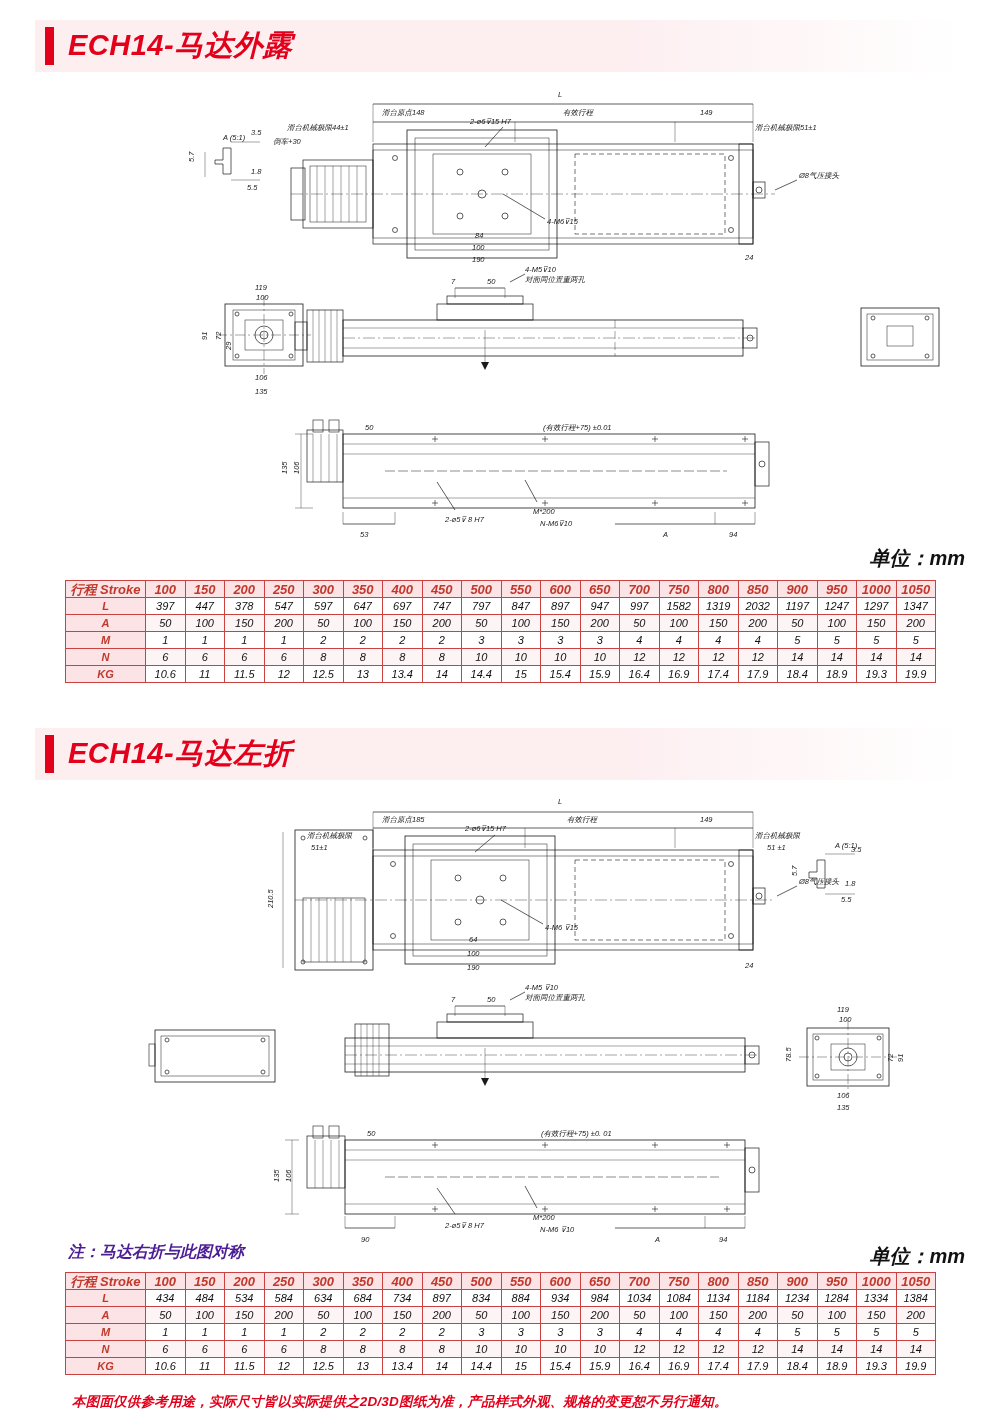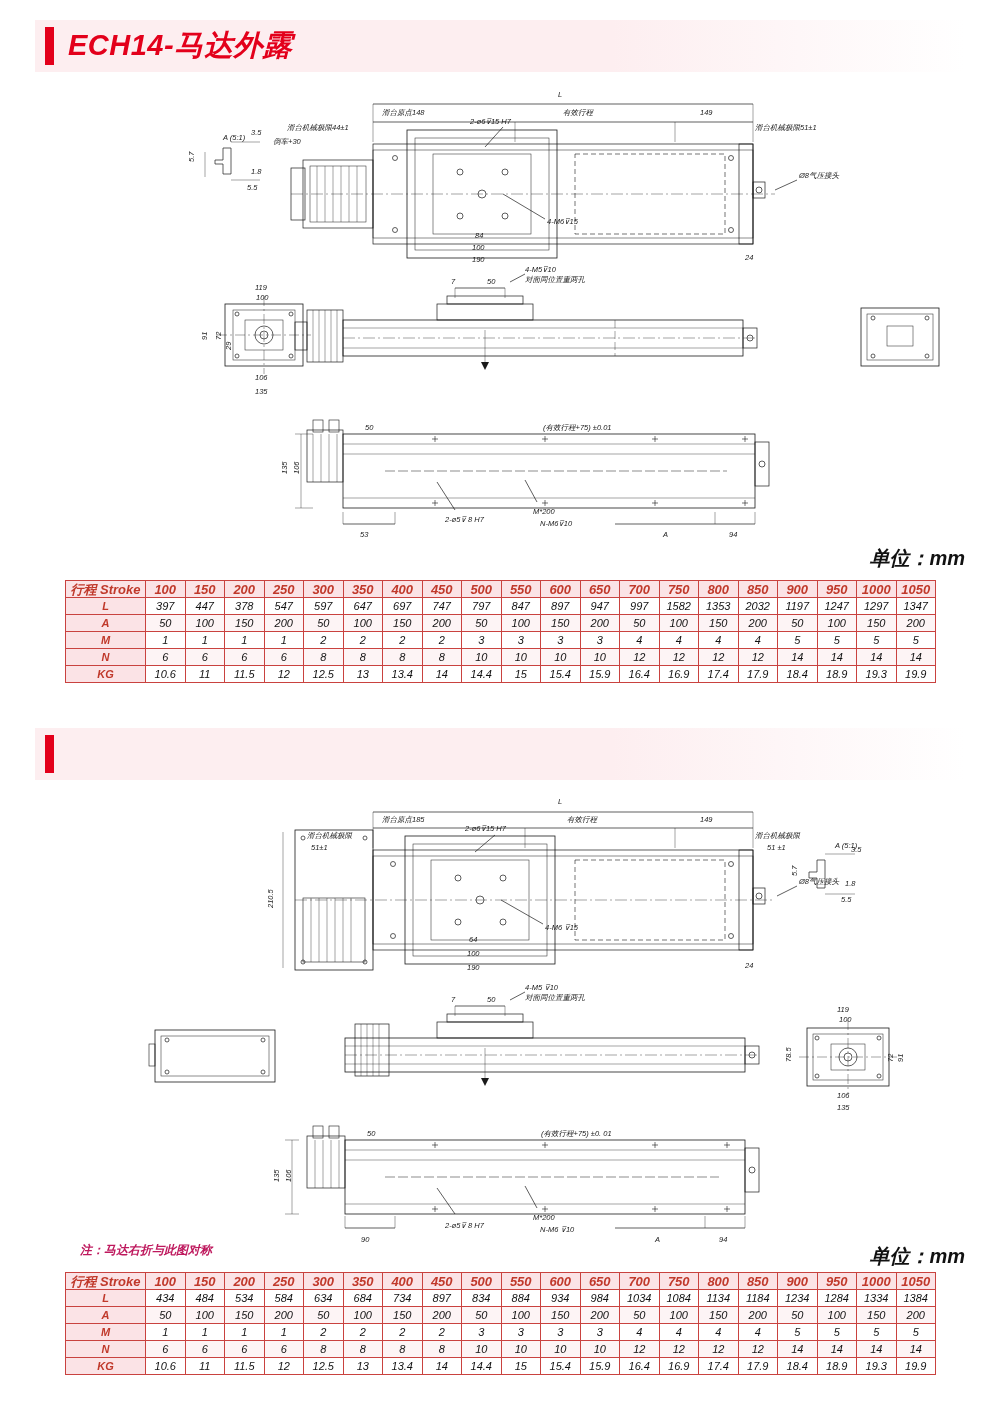--- a/index.html
+++ b/index.html
@@ -84,24 +84,24 @@
   table.spec tbody td:first-child {
     background: #fbe3e6;
     color: #c0392b;
     font-weight: bold;
   }
   table.spec tbody tr:nth-child(even) td:not(:first-child) { background: #fdf4f5; }
   table.spec tbody tr:nth-child(odd) td:not(:first-child) { background: #ffffff; }
 
   .note-left {
     position: absolute;
-    font-size: 12px;
+    font-size: 16px;
     font-weight: bold;
-    color: #be185d;
-    left: 80px;
+    color: #4c1d95;
+    left: 68px;
   }
   .footer-note {
     position: absolute;
     left: 72px;
     bottom: 14px;
     font-size: 13.5px;
     font-weight: bold;
     color: #e3001b;
     letter-spacing: 0.2px;
   }
@@ -371,21 +371,21 @@
         <td>597</td>
         <td>647</td>
         <td>697</td>
         <td>747</td>
         <td>797</td>
         <td>847</td>
         <td>897</td>
         <td>947</td>
         <td>997</td>
         <td>1582</td>
-        <td>1353</td>
+        <td>1319</td>
         <td>2032</td>
         <td>1197</td>
         <td>1247</td>
         <td>1297</td>
         <td>1347</td>
       </tr>
       <tr>
         <td>A</td>
         <td>50</td>
         <td>100</td>
@@ -475,20 +475,21 @@
         <td>18.4</td>
         <td>18.9</td>
         <td>19.3</td>
         <td>19.9</td>
       </tr>
     </tbody>
   </table>
 
   <div class="sec-header" style="top:728px;">
     <div class="sec-bar"></div>
+    <div class="sec-title">ECH14-马达左折</div>
   </div>
 
   <div class="drawing" style="top:790px; height:455px;">
     <svg class="dwg-svg" viewBox="0 0 895 455" xmlns="http://www.w3.org/2000/svg">
       <g fill="none" stroke="#1a1a1a" stroke-width="0.7">
 
         <rect x="318" y="60" width="380" height="100"></rect>
         <rect x="318" y="66" width="380" height="88" stroke-width="0.5"></rect>
         <rect x="350" y="46" width="150" height="128" stroke-width="0.8"></rect>
         <rect x="358" y="54" width="134" height="112" stroke-width="0.5"></rect>
@@ -824,14 +825,15 @@
         <td>17.4</td>
         <td>17.9</td>
         <td>18.4</td>
         <td>18.9</td>
         <td>19.3</td>
         <td>19.9</td>
       </tr>
     </tbody>
   </table>
 
+  <div class="footer-note">本图面仅供参考用途，实际尺寸皆以实际提供之2D/3D图纸为准，产品样式外观、规格的变更恕不另行通知。</div>
 
 </div>
 
 </body></html>

